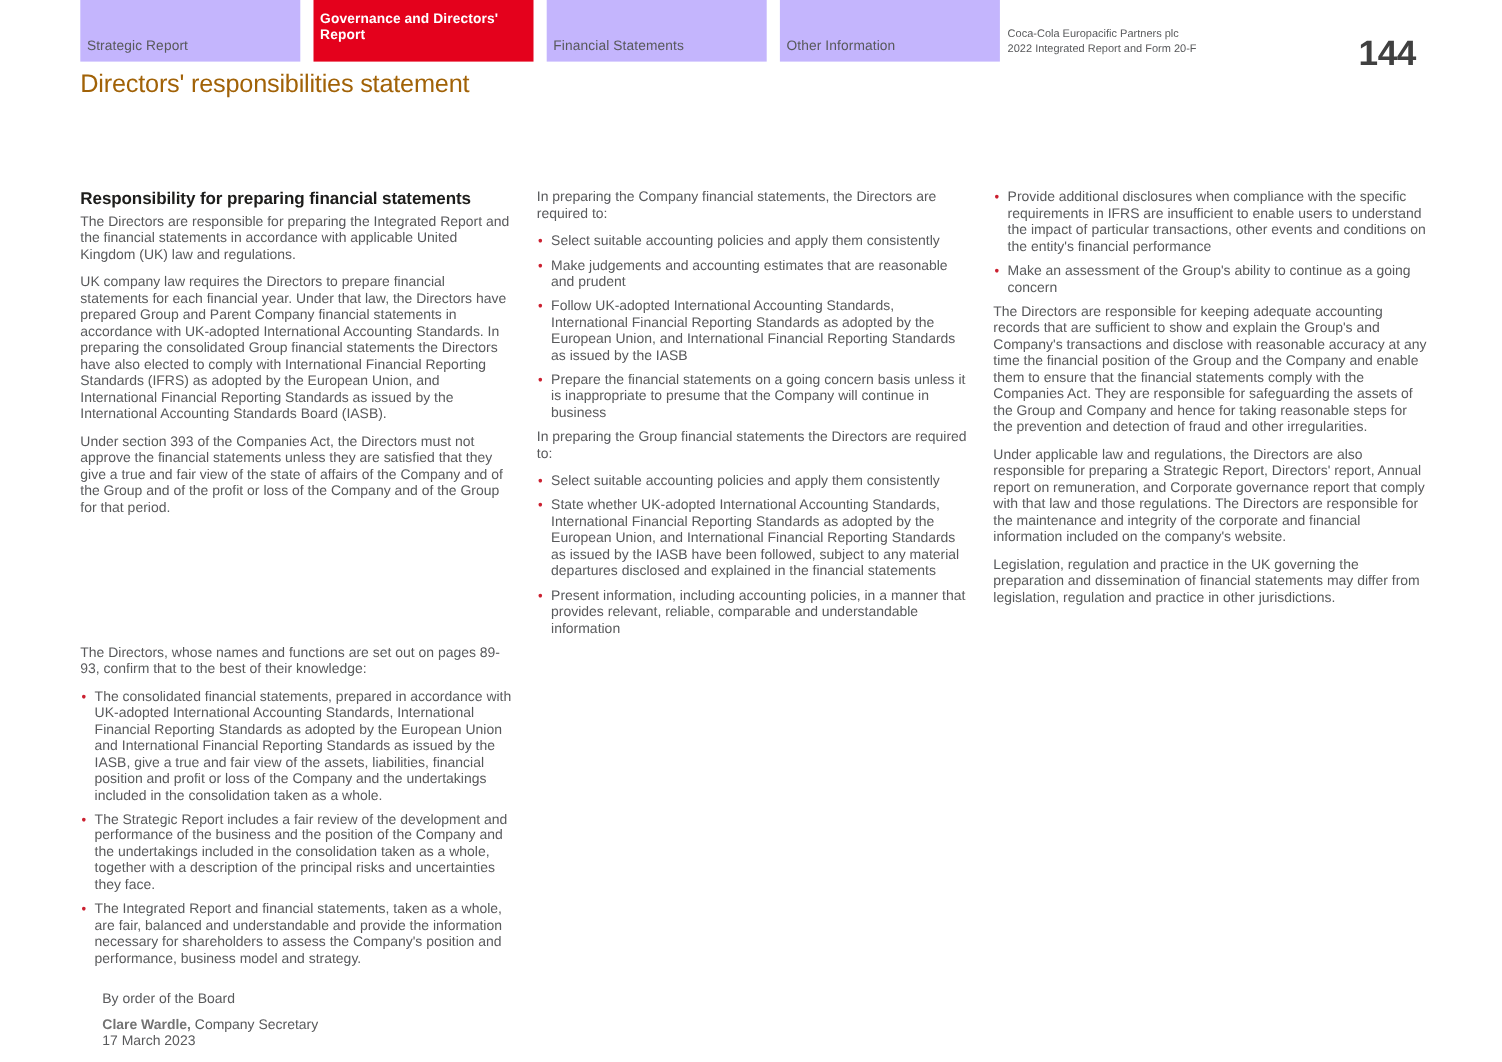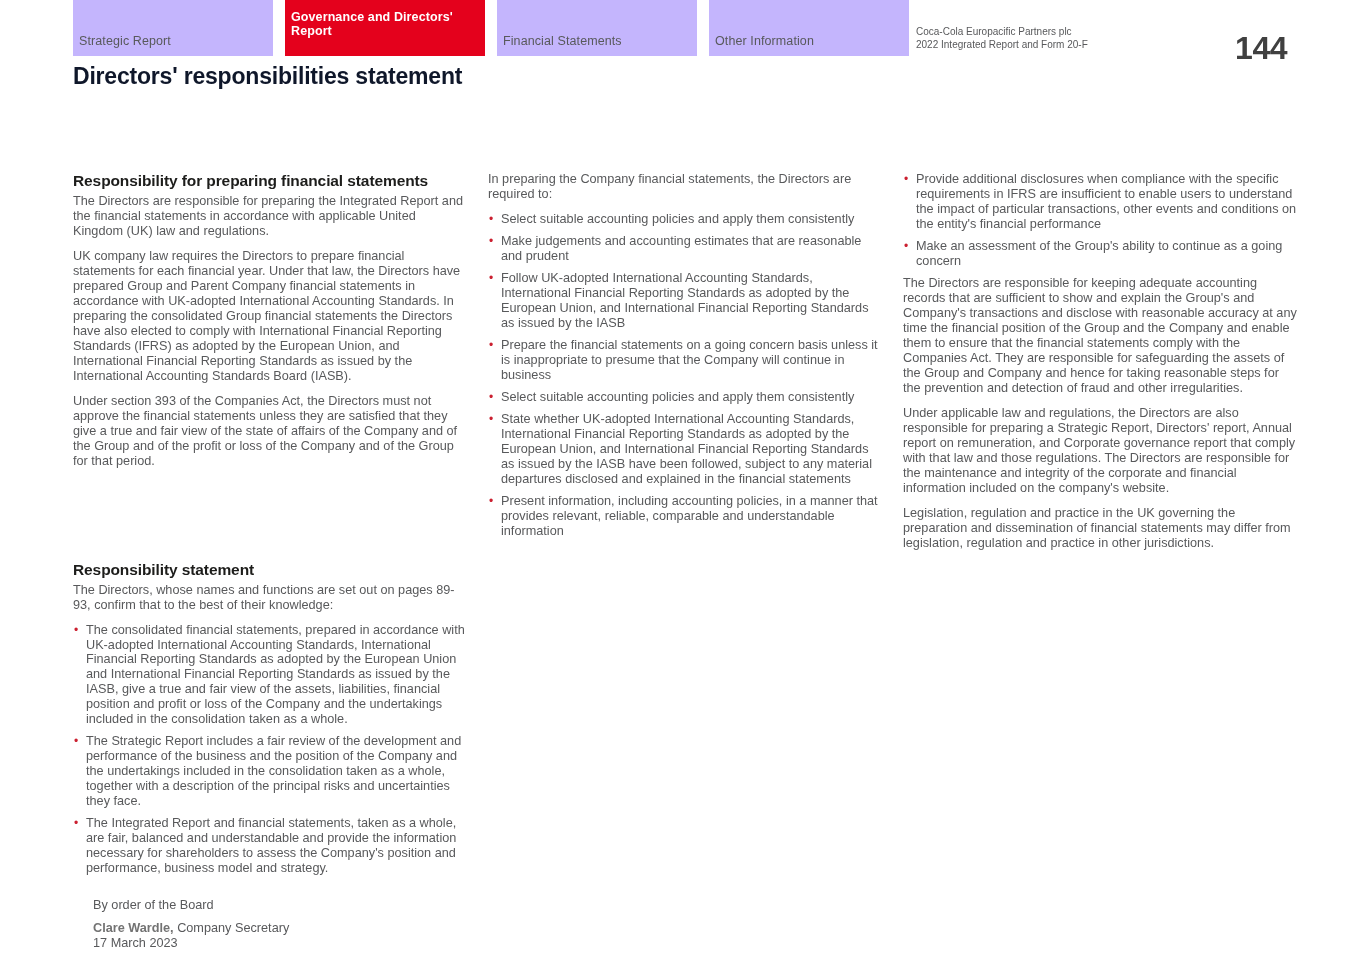--- a/index.html
+++ b/index.html
@@ -28,21 +28,21 @@
     position: absolute; left: 916px; top: 26px;
     font-size: 10px; line-height: 1.28; color: #58595b;
   }
   .page-number {
     position: absolute; right: 78px; top: 30px;
     font-size: 32px; font-weight: bold; color: #404040; letter-spacing: -.5px; text-align: right;
   }
   
   .page-title {
     position: absolute; left: 73px; top: 63px;
-    font-size: 23px; font-weight: bold; color: #0f172a; letter-spacing: -.2px;
+    font-size: 23px; font-weight: normal; color: #a16207; letter-spacing: -.2px;
   }
   
   .columns {
     position: absolute; left: 73px; top: 172px; width: 1224px;
     display: grid; grid-template-columns: repeat(3, 1fr); column-gap: 21px;
   }
   .col { font-size: 12.7px; line-height: 1.18; color: #58595b; }
   .col h3 {
     font-size: 15.5px; line-height: 1.22; color: #1d1d1b;
     font-weight: bold; margin-bottom: 3px; letter-spacing: -.1px;
@@ -95,39 +95,39 @@
   </div>
 
   <div class="col">
     <p>In preparing the Company financial statements, the Directors are required to:</p>
     <ul>
       <li>Select suitable accounting policies and apply them consistently</li>
       <li>Make judgements and accounting estimates that are reasonable and prudent</li>
       <li>Follow UK-adopted International Accounting Standards, International Financial Reporting Standards as adopted by the European Union, and International Financial Reporting Standards as issued by the IASB</li>
       <li>Prepare the financial statements on a going concern basis unless it is inappropriate to presume that the Company will continue in business</li>
     </ul>
+    <p>In preparing the Group financial statements the Directors are required to:</p>
     <ul>
       <li>Select suitable accounting policies and apply them consistently</li>
       <li>State whether UK-adopted International Accounting Standards, International Financial Reporting Standards as adopted by the European Union, and International Financial Reporting Standards as issued by the IASB have been followed, subject to any material departures disclosed and explained in the financial statements</li>
       <li>Present information, including accounting policies, in a manner that provides relevant, reliable, comparable and understandable information</li>
     </ul>
   </div>
 
   <div class="col">
     <ul>
       <li>Provide additional disclosures when compliance with the specific requirements in IFRS are insufficient to enable users to understand the impact of particular transactions, other events and conditions on the entity's financial performance</li>
       <li>Make an assessment of the Group's ability to continue as a going concern</li>
     </ul>
     <p>The Directors are responsible for keeping adequate accounting records that are sufficient to show and explain the Group's and Company's transactions and disclose with reasonable accuracy at any time the financial position of the Group and the Company and enable them to ensure that the financial statements comply with the Companies Act. They are responsible for safeguarding the assets of the Group and Company and hence for taking reasonable steps for the prevention and detection of fraud and other irregularities.</p>
     <p>Under applicable law and regulations, the Directors are also responsible for preparing a Strategic Report, Directors' report, Annual report on remuneration, and Corporate governance report that comply with that law and those regulations. The Directors are responsible for the maintenance and integrity of the corporate and financial information included on the company's website.</p>
     <p>Legislation, regulation and practice in the UK governing the preparation and dissemination of financial statements may differ from legislation, regulation and practice in other jurisdictions.</p>
   </div>
 
   <div class="col">
-    <h3>Responsibility statement</h3>
     <p>The Directors, whose names and functions are set out on pages 89-93, confirm that to the best of their knowledge:</p>
     <ul>
       <li>The consolidated financial statements, prepared in accordance with UK-adopted International Accounting Standards, International Financial Reporting Standards as adopted by the European Union and International Financial Reporting Standards as issued by the IASB, give a true and fair view of the assets, liabilities, financial position and profit or loss of the Company and the undertakings included in the consolidation taken as a whole.</li>
       <li>The Strategic Report includes a fair review of the development and performance of the business and the position of the Company and the undertakings included in the consolidation taken as a whole, together with a description of the principal risks and uncertainties they face.</li>
       <li>The Integrated Report and financial statements, taken as a whole, are fair, balanced and understandable and provide the information necessary for shareholders to assess the Company's position and performance, business model and strategy.</li>
     </ul>
     <div class="sig-block">
       <p class="sig-board">By order of the Board</p>
       <p class="sig-line"><span class="sig-name">Clare Wardle,</span><span> Company Secretary</span></p>
       <p class="sig-line">17 March 2023</p>

